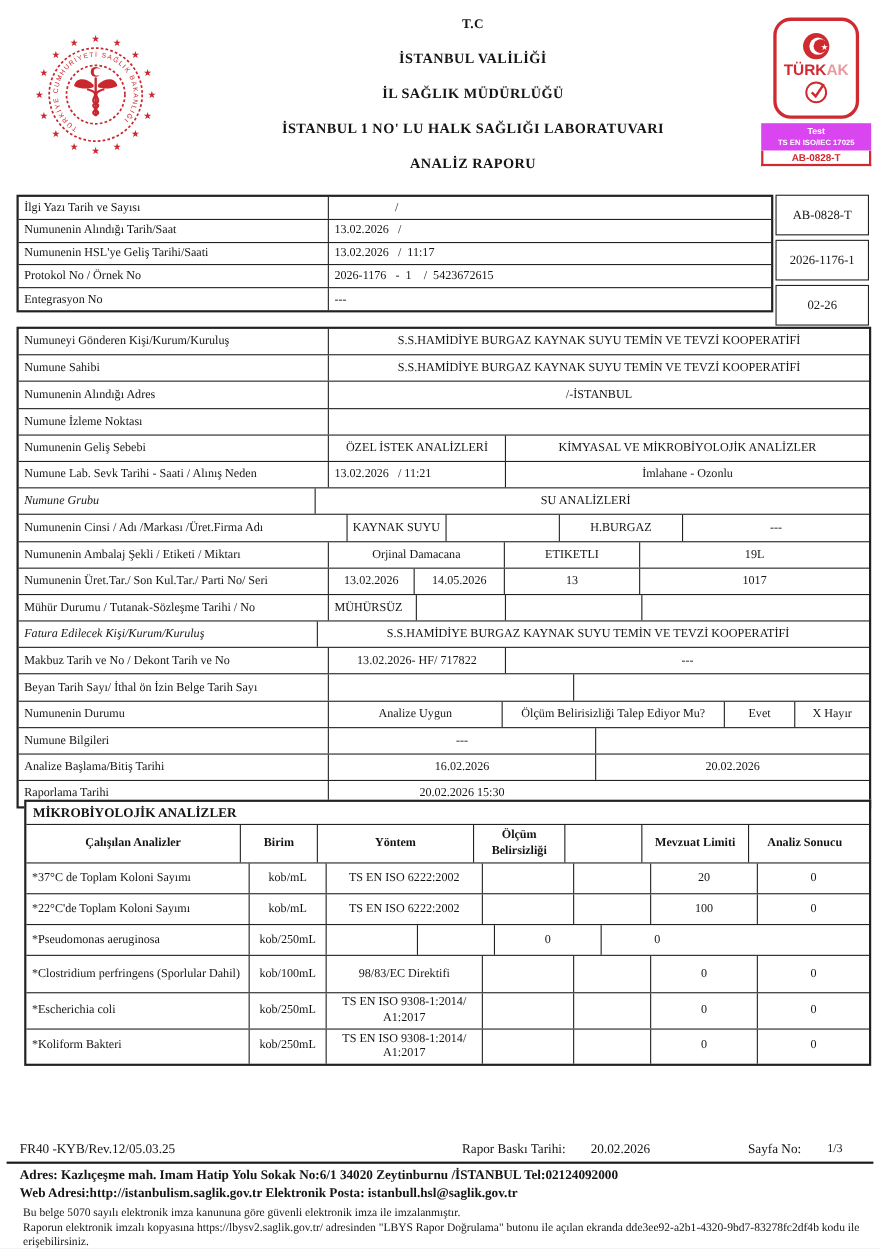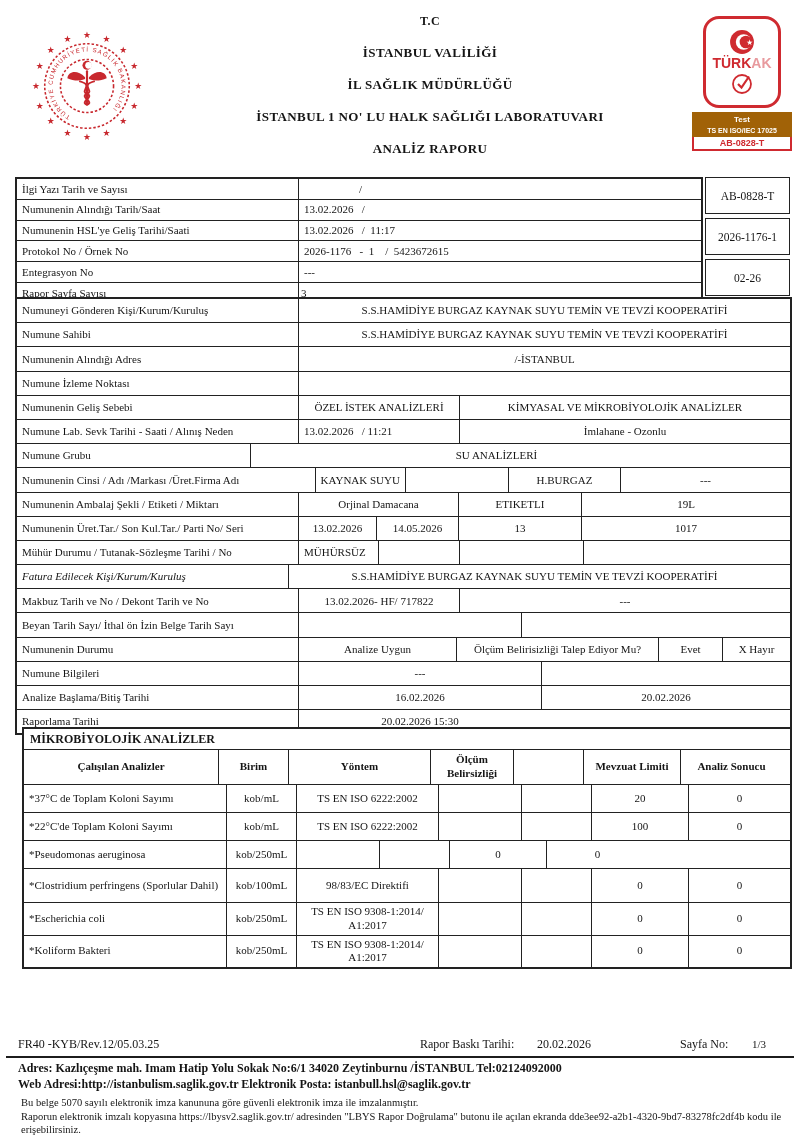--- a/index.html
+++ b/index.html
@@ -10,21 +10,21 @@
   .hdr-titles{position:absolute;left:150px;top:14px;width:560px;text-align:center;}
   .hdr-line{font-weight:bold;font-size:13px;letter-spacing:.4px;margin-bottom:16px;white-space:nowrap;}
   .hdr-line.tc{font-size:12px;}
   .emblem{position:absolute;left:28px;top:26px;}
 
   .turkak{position:absolute;left:692px;top:16px;width:100px;font-family:"Liberation Sans",sans-serif;}
   .tk-box{width:72px;height:86px;margin:0 auto;border:3px solid #cf2a30;border-radius:16px;
           display:flex;flex-direction:column;align-items:center;justify-content:center;gap:1px;background:#fff;}
   .tk-name{font-size:14px;font-weight:bold;color:#cf2a30;letter-spacing:0;line-height:1;}
   .tk-name .ak{color:#e89a9e;}
-  .tk-bar{margin-top:4px;background:#a16207;color:#ffffff;text-align:center;font-weight:bold;
+  .tk-bar{margin-top:4px;background:#d946ef;color:#ffffff;text-align:center;font-weight:bold;
           font-size:7px;line-height:1.35;padding:3px 0 2px;}
   .tk-bar .t{font-size:8px;}
   .tk-code{border:2px solid #cf2a30;border-top:none;color:#cf2a30;font-weight:bold;font-size:9px;
            text-align:center;padding:1px 0;background:#fff;}
 
   
   .btable{position:absolute;border:2px solid #222;background:#fff;}
   .t-row{display:flex;border-bottom:1px solid #222;}
   .t-row:last-child{border-bottom:none;}
   .t-cell{box-sizing:border-box;border-right:1px solid #222;display:flex;align-items:center;
@@ -153,24 +153,20 @@
         <div class="t-cell left" style="width: 402px;">13.02.2026   /  11:17</div>
       </div>
       <div class="t-row">
         <div class="t-cell t-label" style="width: 282px;">Protokol No / Örnek No</div>
         <div class="t-cell left" style="width: 402px;">2026-1176   -  1    /  5423672615</div>
       </div>
       <div class="t-row">
         <div class="t-cell t-label" style="width: 282px;">Entegrasyon No</div>
         <div class="t-cell left" style="width: 402px;">---</div>
       </div>
-      <div class="t-row">
-        <div class="t-cell t-label" style="width: 282px;">Rapor Sayfa Sayısı</div>
-        <div class="t-cell left" style="width: 402px; padding-left: 2px;">3</div>
-      </div>
     </div>
 
   <div class="refboxes">
       <div class="refbox">AB-0828-T</div>
       <div class="refbox">2026-1176-1</div>
       <div class="refbox">02-26</div>
     </div>
 
   <div class="btable tbl2" style="left:15px;top:297px;width:773px;">
       <div class="t-row">
@@ -193,21 +189,21 @@
         <div class="t-cell t-label" style="width: 282px;">Numunenin Geliş Sebebi</div>
         <div class="t-cell" style="width: 161px;">ÖZEL İSTEK ANALİZLERİ</div>
         <div class="t-cell" style="width: 330px;">KİMYASAL VE MİKROBİYOLOJİK ANALİZLER</div>
       </div>
       <div class="t-row">
         <div class="t-cell t-label" style="width: 282px;">Numune Lab. Sevk Tarihi - Saati / Alınış Neden</div>
         <div class="t-cell left" style="width: 161px;">13.02.2026   / 11:21</div>
         <div class="t-cell" style="width: 330px;">İmlahane - Ozonlu</div>
       </div>
       <div class="t-row">
-        <div class="t-cell t-label" style="width: 234px;">Numune Grubu</div>
+        <div class="t-cell t-label" style="width: 270px; font-style: italic;">Numune Grubu</div>
         <div class="t-cell" style="width: 491px;">SU ANALİZLERİ</div>
       </div>
       <div class="t-row">
         <div class="t-cell t-label" style="width: 309px;">Numunenin Cinsi / Adı /Markası /Üret.Firma Adı</div>
         <div class="t-cell left" style="width: 93px;">KAYNAK SUYU</div>
         <div class="t-cell" style="width: 107px;"></div>
         <div class="t-cell" style="width: 116px;">H.BURGAZ</div>
         <div class="t-cell" style="width: 175px;">---</div>
       </div>
       <div class="t-row">

